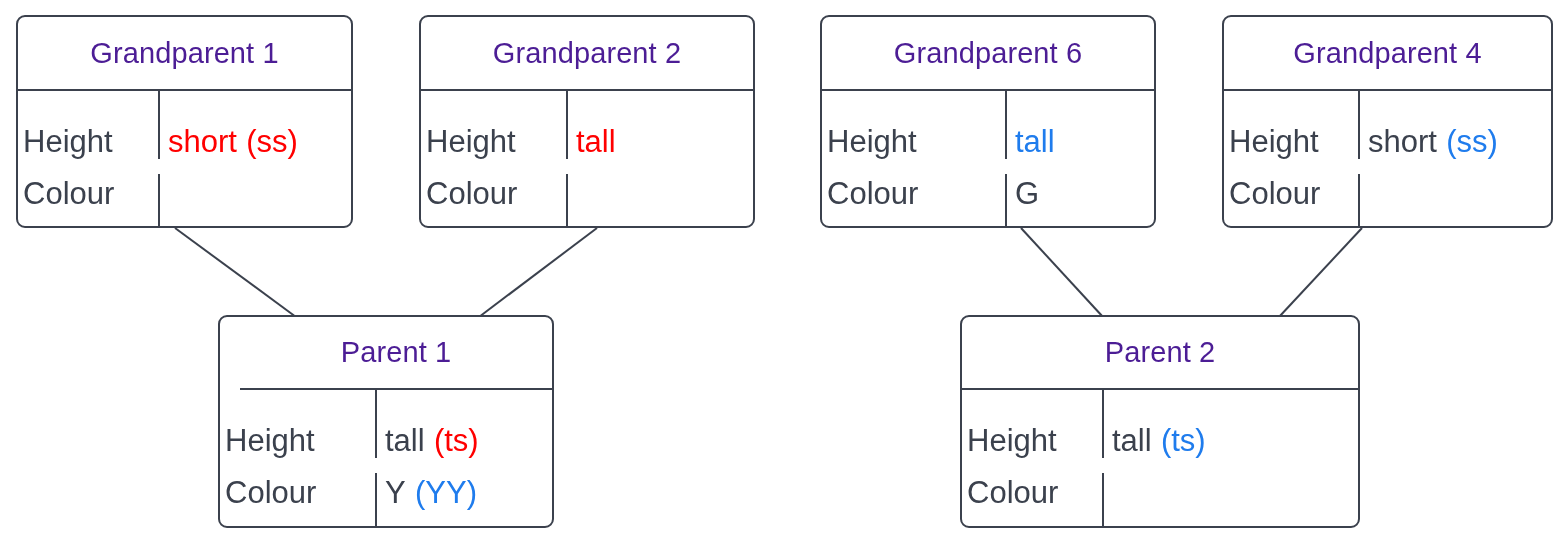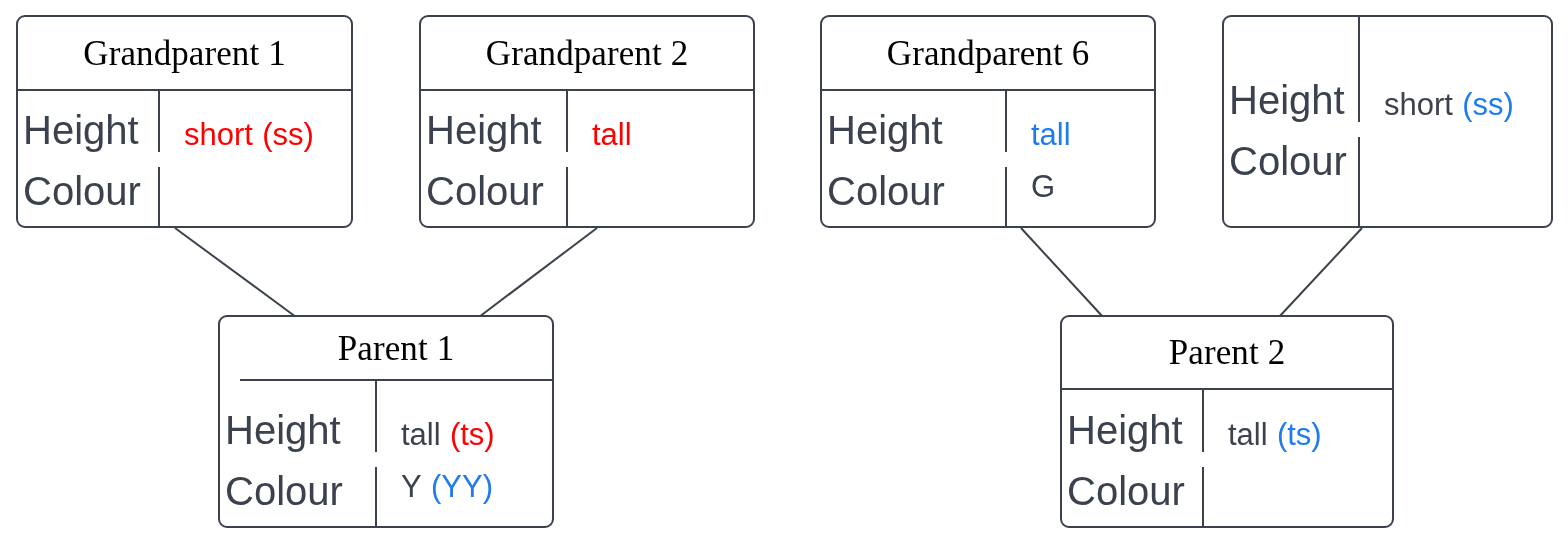--- a/index.html
+++ b/index.html
@@ -34,58 +34,57 @@
     background: #ffffff;
     display: flex;
     flex-direction: column;
     overflow: hidden;
   }
   .node-title {
     flex: 0 0 auto;
     display: flex;
     align-items: center;
     justify-content: center;
-    font-size: 35px;
+    font-size: 29px;
     line-height: 1;
-    color: #000000;
+    color: #4c1d95;
     border-bottom: 2px solid #3b414d;
     box-sizing: border-box;
     letter-spacing: 0.1px;
-    font-family: Liberation Serif, serif;
   }
   .node-body {
     flex: 1 1 auto;
     display: flex;
     flex-direction: column;
   }
   .trow {
     flex: 1 1 50%;
     display: flex;
     align-items: center;
     box-sizing: border-box;
   }
   .tlabel {
     flex: 0 0 auto;
     box-sizing: border-box;
     height: 100%;
     display: flex;
     align-items: center;
     padding-left: 5px;
-    font-size: 40px;
+    font-size: 31px;
     line-height: 1;
     color: #3b414d;
     white-space: nowrap;
   }
   .tvalue {
     flex: 1 1 auto;
     box-sizing: border-box;
     height: 100%;
     display: flex;
     align-items: center;
-    padding-left: 24px;
+    padding-left: 8px;
     font-size: 31px;
     line-height: 1;
     color: #3b414d;
     border-left: 2px solid #3b414d;
     white-space: nowrap;
   }
   .trow.first .tlabel,
   .trow.first .tvalue {
     align-items: flex-end;
     padding-bottom: 2px;
@@ -169,62 +168,63 @@
         <div class="tlabel" style="width:183px;">Colour</div>
         <div class="tvalue">
           <span class="plain">G</span>
             <span class="plain"></span>
         </div>
       </div>
     </div>
   </div>
 
   <div class="node" style="left:1222px; top:15px; width:331px; height:213px;">
+    <div class="node-title" style="height:74px;">Grandparent 4</div>
     <div class="node-body">
       <div class="trow first">
         <div class="tlabel" style="width:134px;">Height</div>
         <div class="tvalue">
           <span class="plain">short</span>
             <span class="sp"></span>
             <span class="blue">(ss)</span>
         </div>
       </div>
       <div class="trow second">
         <div class="tlabel" style="width:134px;">Colour</div>
         <div class="tvalue">
           <span class="plain"></span>
             <span class="plain"></span>
         </div>
       </div>
     </div>
   </div>
 
   <div class="node" style="left:218px; top:315px; width:336px; height:213px;">
-    <div class="node-title" style="height:64px;margin-left:20px;">Parent 1</div>
+    <div class="node-title" style="height:73px;margin-left:20px;">Parent 1</div>
     <div class="node-body">
       <div class="trow first">
         <div class="tlabel" style="width:155px;">Height</div>
         <div class="tvalue">
           <span class="plain">tall</span>
             <span class="sp"></span>
             <span class="red">(ts)</span>
         </div>
       </div>
       <div class="trow second">
         <div class="tlabel" style="width:155px;">Colour</div>
         <div class="tvalue">
           <span class="plain">Y</span>
             <span class="sp"></span>
             <span class="blue">(YY)</span>
         </div>
       </div>
     </div>
   </div>
 
-  <div class="node" style="left:1060px; top:315px; width:334px; height:213px;">
+  <div class="node" style="left:960px; top:315px; width:400px; height:213px;">
     <div class="node-title" style="height:73px;">Parent 2</div>
     <div class="node-body">
       <div class="trow first">
         <div class="tlabel" style="width:140px;">Height</div>
         <div class="tvalue">
           <span class="plain">tall</span>
             <span class="sp"></span>
             <span class="blue">(ts)</span>
         </div>
       </div>

